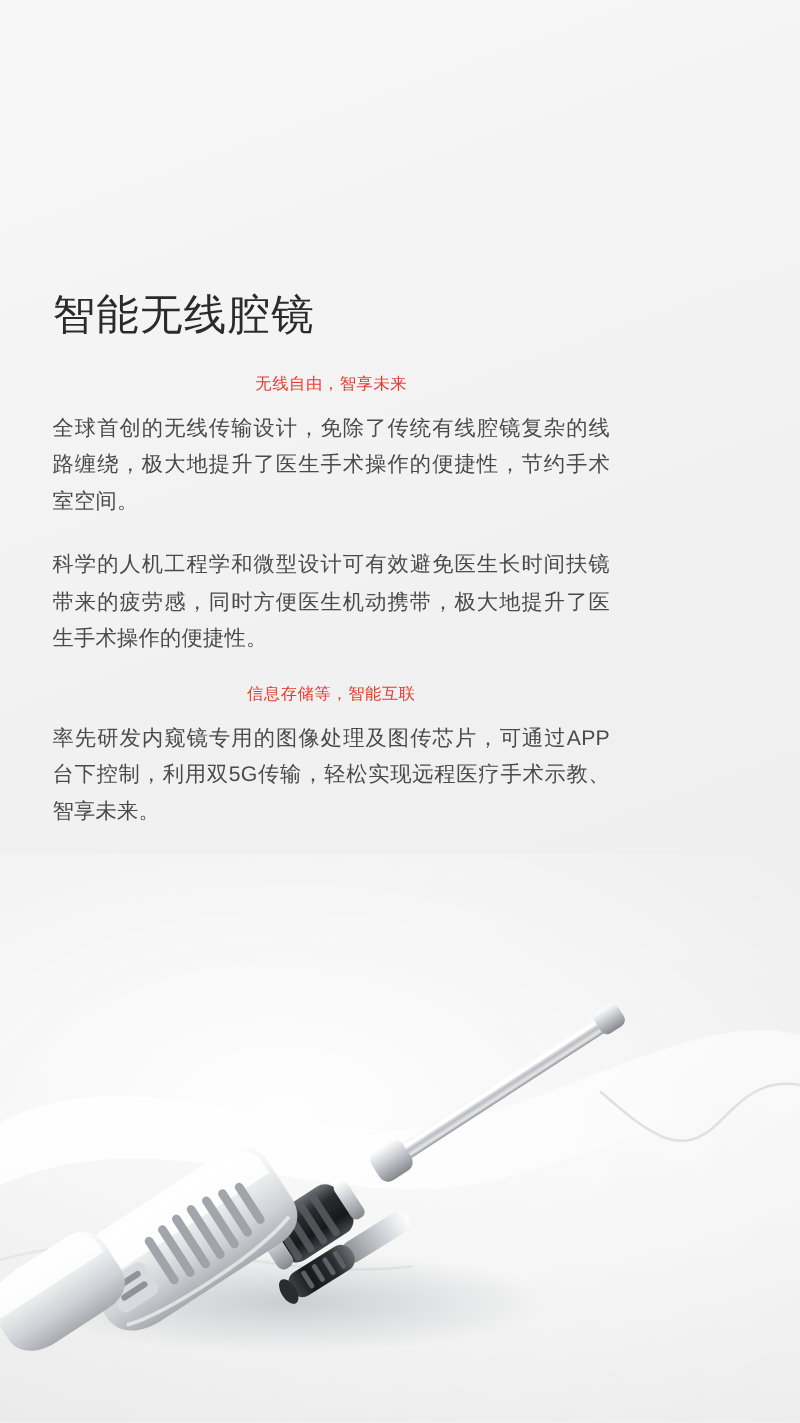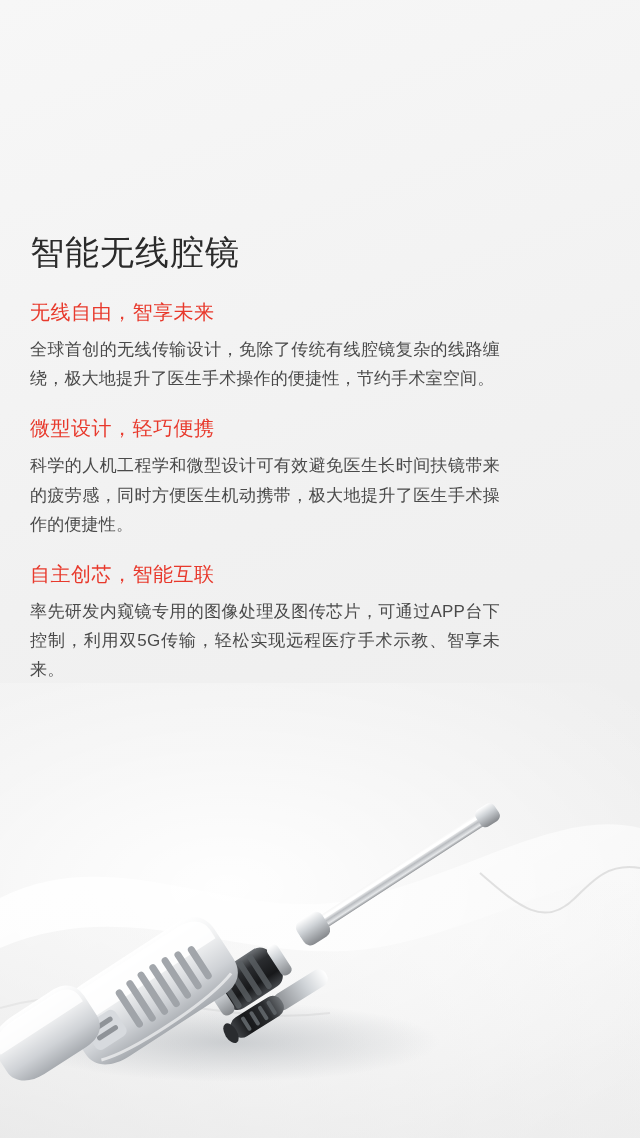--- a/index.html
+++ b/index.html
@@ -44,39 +44,40 @@
     left: 30px;
     top: 232px;
     width: 470px;
   }
   .title {
     font-size: 34px;
     line-height: 1.2;
     color: #2b2b2b;
     letter-spacing: 1px;
     font-weight: 400;
-    margin: 0 0 26px 0;
+    margin: 0 0 26px 12px;
   }
   .section {
     margin-bottom: 22px;
   }
   .section-head {
     color: #e8392c;
-    font-size: 20px;
+    font-size: 13px;
     line-height: 1.3;
     letter-spacing: 0.5px;
     margin: 0 0 10px 0;
     font-weight: 400;
+    text-align: center;
   }
   .section-body {
     color: #4a4a4a;
     font-size: 17px;
     line-height: 1.72;
     letter-spacing: 0.2px;
-    margin: 0;
+    margin: 12px;
     text-align: justify;
   }
 
   
   .product {
     position: absolute;
     left: 0;
     top: 770px;
     width: 640px;
     height: 368px;
@@ -110,26 +111,25 @@
 
   <div class="content">
     <h1 class="title">智能无线腔镜</h1>
 
     <div class="section">
       <h2 class="section-head">无线自由，智享未来</h2>
       <p class="section-body">全球首创的无线传输设计，免除了传统有线腔镜复杂的线路缠绕，极大地提升了医生手术操作的便捷性，节约手术室空间。</p>
     </div>
 
     <div class="section">
-      <h2 class="section-head">微型设计，轻巧便携</h2>
       <p class="section-body">科学的人机工程学和微型设计可有效避免医生长时间扶镜带来的疲劳感，同时方便医生机动携带，极大地提升了医生手术操作的便捷性。</p>
     </div>
 
     <div class="section">
-      <h2 class="section-head">自主创芯，智能互联</h2>
+      <h2 class="section-head">信息存储等，智能互联</h2>
       <p class="section-body">率先研发内窥镜专用的图像处理及图传芯片，可通过APP台下控制，利用双5G传输，轻松实现远程医疗手术示教、智享未来。</p>
     </div>
   </div>
 
   <svg class="product" viewBox="0 0 640 368">
     <defs>
       <linearGradient id="metalShaft" x1="0" y1="0" x2="0" y2="1">
         <stop offset="0%" stop-color="#f6f6f6"></stop>
         <stop offset="25%" stop-color="#ffffff"></stop>
         <stop offset="55%" stop-color="#b9bcc0"></stop>

